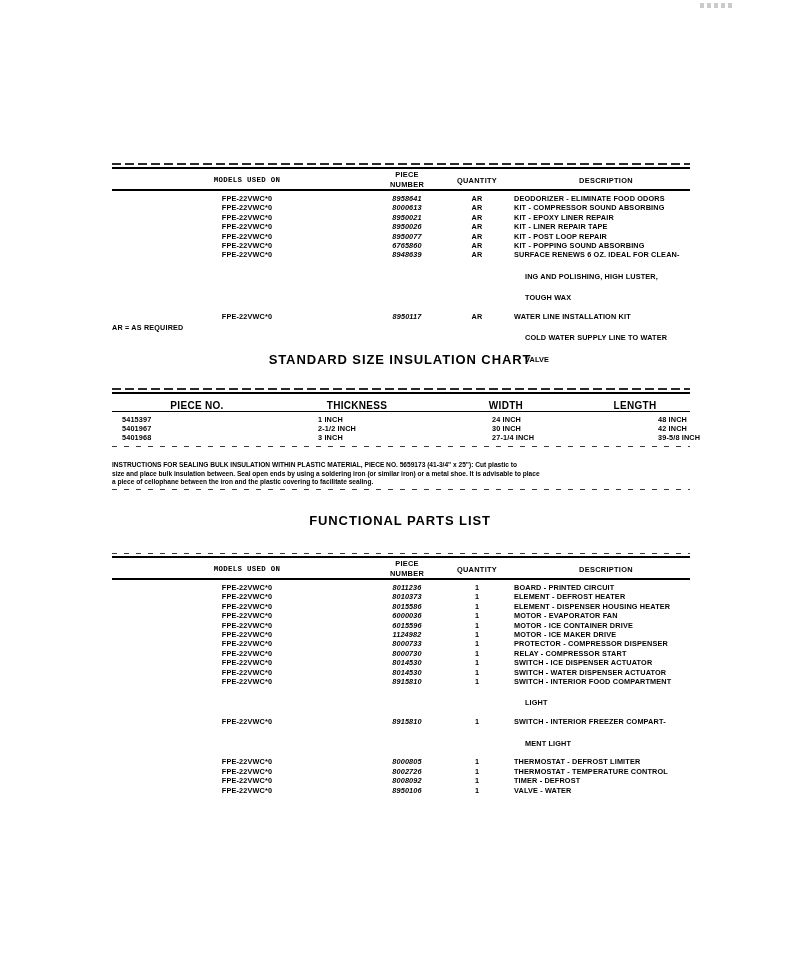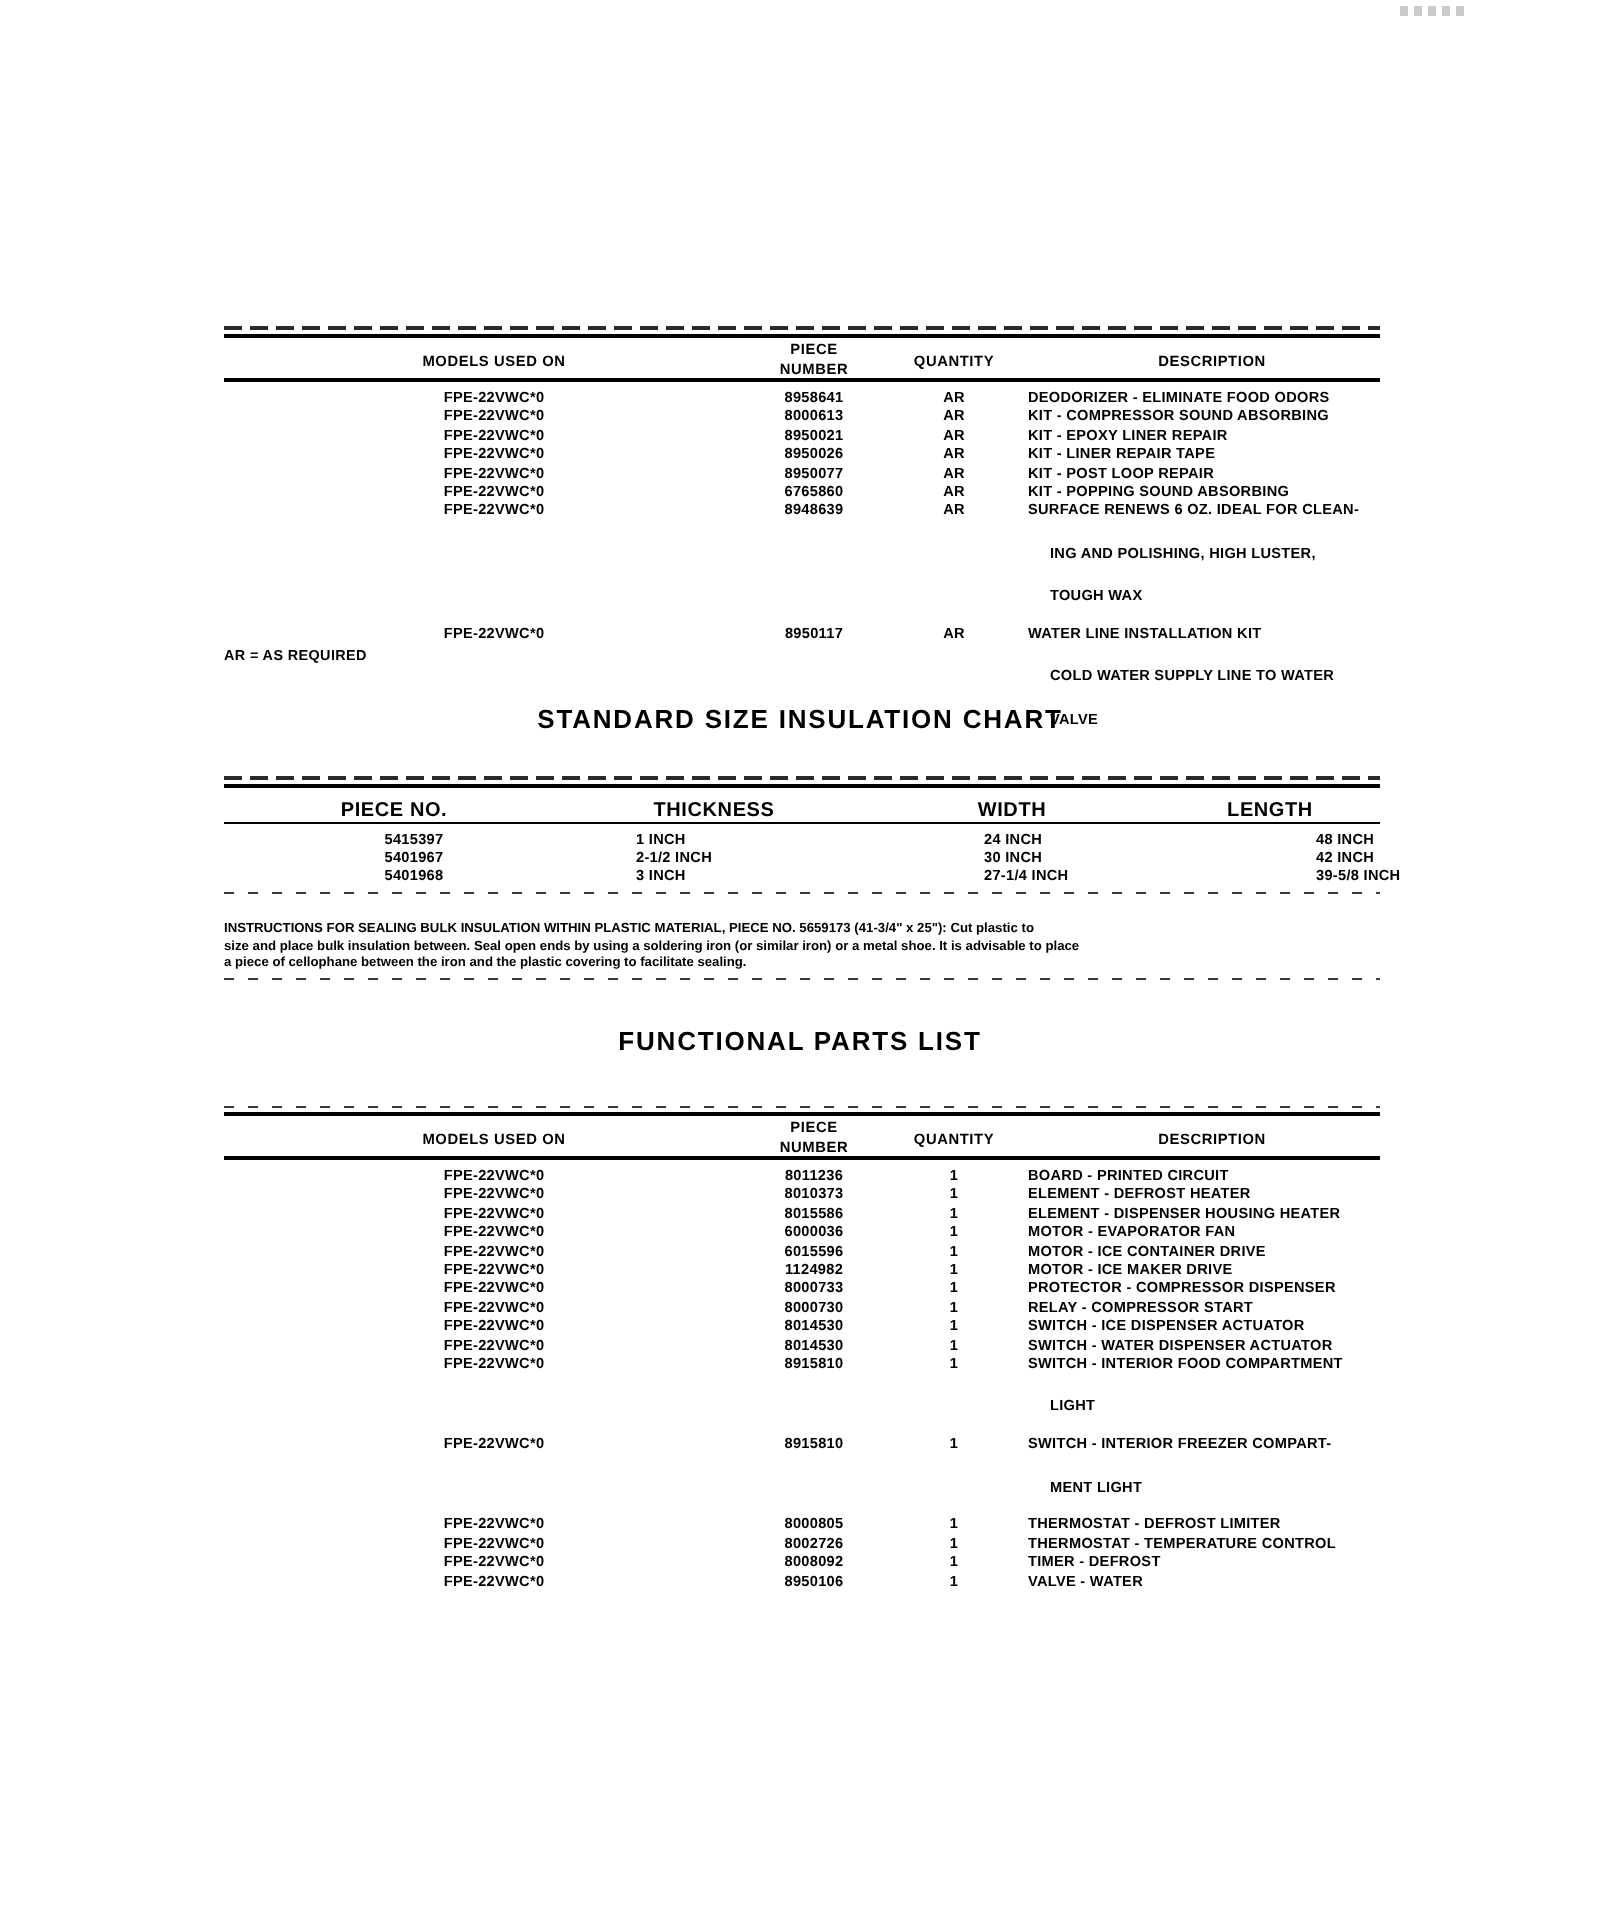--- a/index.html
+++ b/index.html
@@ -89,30 +89,30 @@
   .col-qty     { width: 62px;  }
   .col-desc    { width: 196px; }
 
   .hdr-cell {
     font-size: 7.4px;
     letter-spacing: .3px;
     text-align: center;
     line-height: 9.5px;
     padding-bottom: 2px;
   }
-  .hdr-cell.model { text-align: center; padding-left: 14px; }
+  .hdr-cell.model { text-align: center; padding-left: 14px; font-family: Liberation Mono, monospace; }
   .hdr-two-line { white-space: pre-line; }
 
   .body-cell {
     font-size: 7.3px;
     line-height: 9.4px;
     letter-spacing: .15px;
   }
   .body-cell.model { text-align: center; padding-left: 14px; }
-  .body-cell.piece { text-align: center; }
+  .body-cell.piece { text-align: center; font-style: italic; }
   .body-cell.qty   { text-align: center; }
   .body-cell.desc  { text-align: left; padding-left: 6px; }
 
   .row-line { display: block; white-space: pre; }
   .row-line.indent { padding-left: 11px; margin-top: 12px; }
   .row-spacer { display: block; height: 9.4px; }
 
   
   .footnote {
     position: absolute;
@@ -145,21 +145,21 @@
     text-align: center;
     letter-spacing: .3px;
     padding-bottom: 2px;
   }
   .ins-cell {
     font-size: 7.3px;
     font-weight: bold;
     line-height: 9.2px;
     letter-spacing: .15px;
   }
-  .ins-cell.p  { text-align: center; padding-left: 10px; }
+  .ins-cell.p  { padding-left: 10px; }
   .ins-cell.t  { text-align: left; padding-left: 26px; }
   .ins-cell.w  { text-align: left; padding-left: 24px; }
   .ins-cell.l  { text-align: left; padding-left: 18px; }
 
   
   .instructions {
     position: absolute;
     left: 112px;
     width: 578px;
     font-size: 6.6px;

